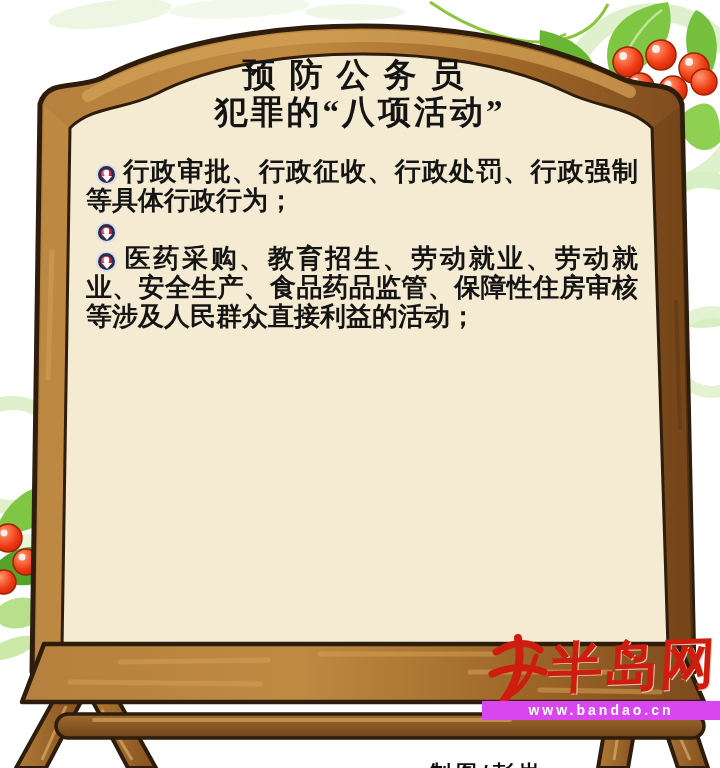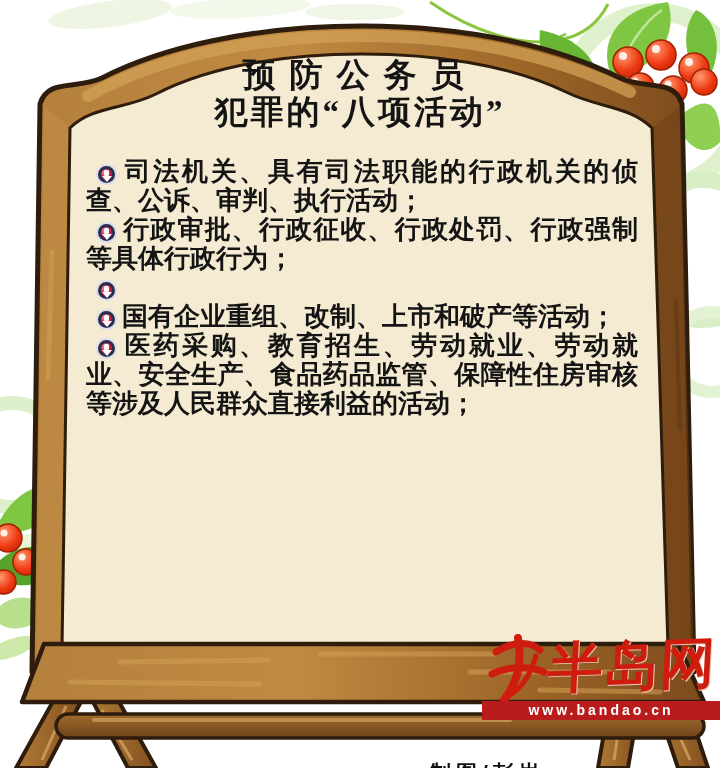--- a/index.html
+++ b/index.html
@@ -45,21 +45,21 @@
   .logo-mark { position:absolute; z-index:5; left:486px; top:634px; }
   .logo-text {
     position:absolute; z-index:5; left:548px; top:636px; width:180px;
     font-size:55px; line-height:60px; font-weight:900; color:#ce1d0e;
     font-family:"Liberation Serif", serif;
     transform:skewX(-5deg) rotate(-2deg); letter-spacing:1px;
     text-shadow:1px 1px 0 #e8c9b4;
   }
   .url-bar {
     position:absolute; z-index:5; left:482px; top:701px; width:238px; height:19px;
-    background:#b91c1c; color:#ffffff; font-family:"Liberation Sans", sans-serif;
+    background:#d946ef; color:#ffffff; font-family:"Liberation Sans", sans-serif;
     font-weight:bold; font-size:14px; line-height:19px; letter-spacing:3px;
     text-align:center;
   }
   .credit {
     position:absolute; z-index:5; left:430px; top:735px; width:200px;
     color:#0e0e0e; font-size:21px; font-weight:bold; letter-spacing:5px;
     font-family:"Liberation Sans", sans-serif; text-align:left;margin-top:24px;
   }
 </style>
 </head>
@@ -172,24 +172,22 @@
       </g>
     </g>
   </svg>
 
   <div class="board-title">
     <div class="t1">预防公务员</div>
     <div class="t2">犯罪的“八项活动”</div>
   </div>
 
   <div class="board-list">
-    <p><span class="bullet"></span><span>司法机关、具有司法职能的行政机关的侦查、公诉、审判、执行活动；</span></p>
     <p><span class="bullet"></span><span>行政审批、行政征收、行政处罚、行政强制等具体行政行为；</span></p>
     <p><span class="bullet"></span></p>
-    <p><span class="bullet"></span><span>国有企业重组、改制、上市和破产等活动；</span></p>
     <p><span class="bullet"></span><span>医药采购、教育招生、劳动就业、劳动就业、安全生产、食品药品监管、保障性住房审核等涉及人民群众直接利益的活动；</span></p>
   </div>
 
   <svg class="logo-mark" width="62" height="70" viewBox="0 0 62 70">
     <g fill="none" stroke="#ce1d0e" stroke-linecap="round">
       <path d="M 10,18 C 28,6 46,8 54,16" stroke-width="7"></path>
       <path d="M 32,4 C 36,26 32,48 18,66" stroke-width="8"></path>
       <path d="M 6,40 C 22,32 44,32 58,38" stroke-width="7"></path>
       <path d="M 50,22 C 44,42 34,56 22,62" stroke-width="5"></path>
     </g>

